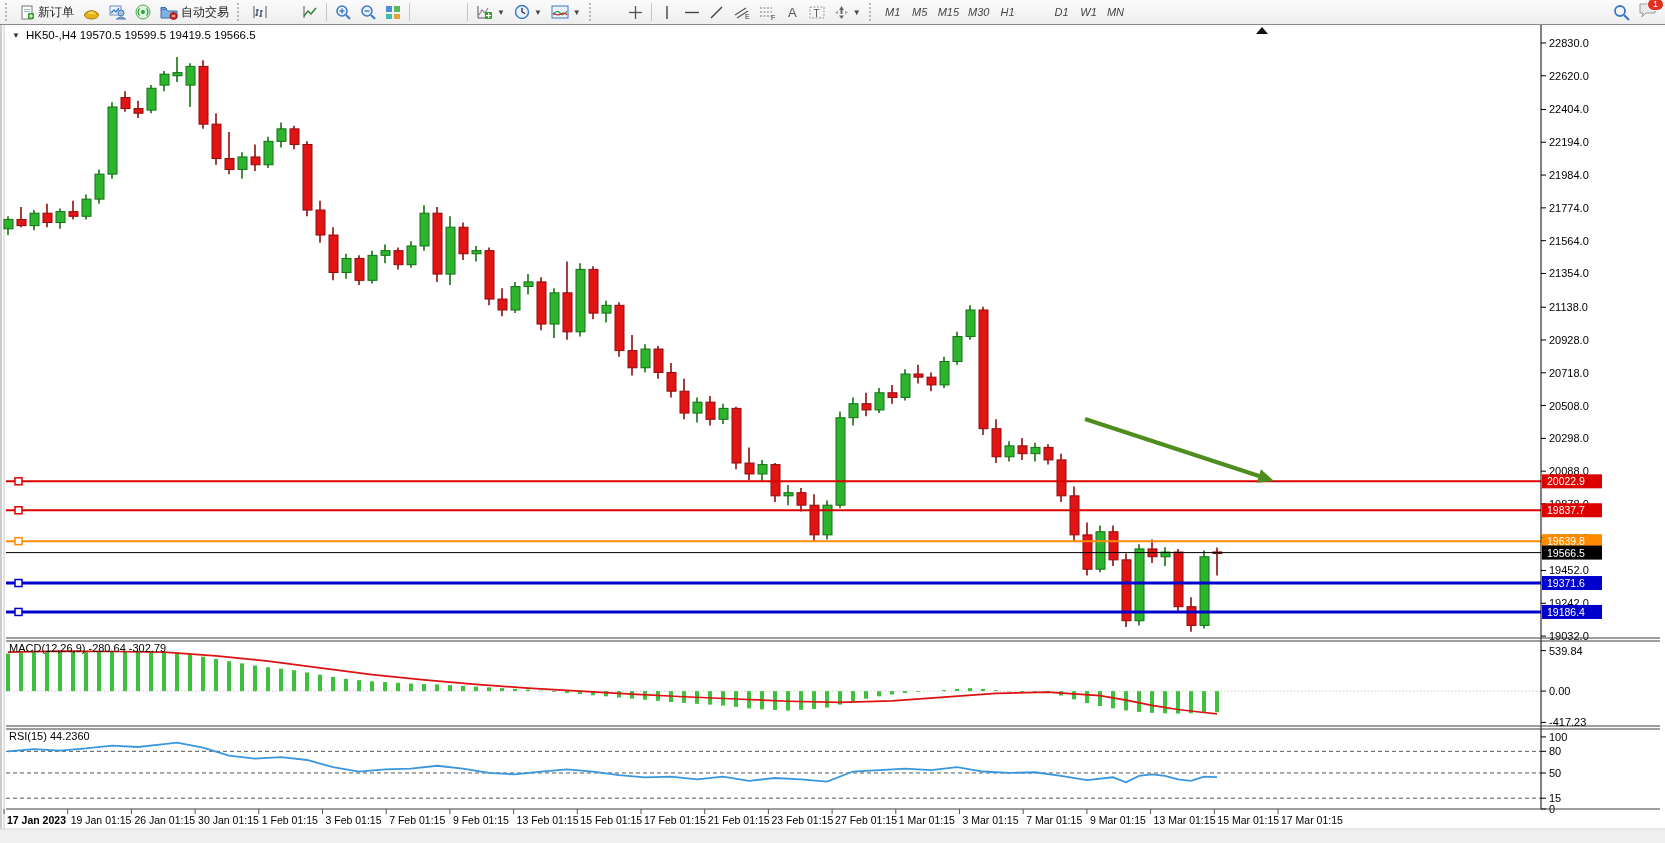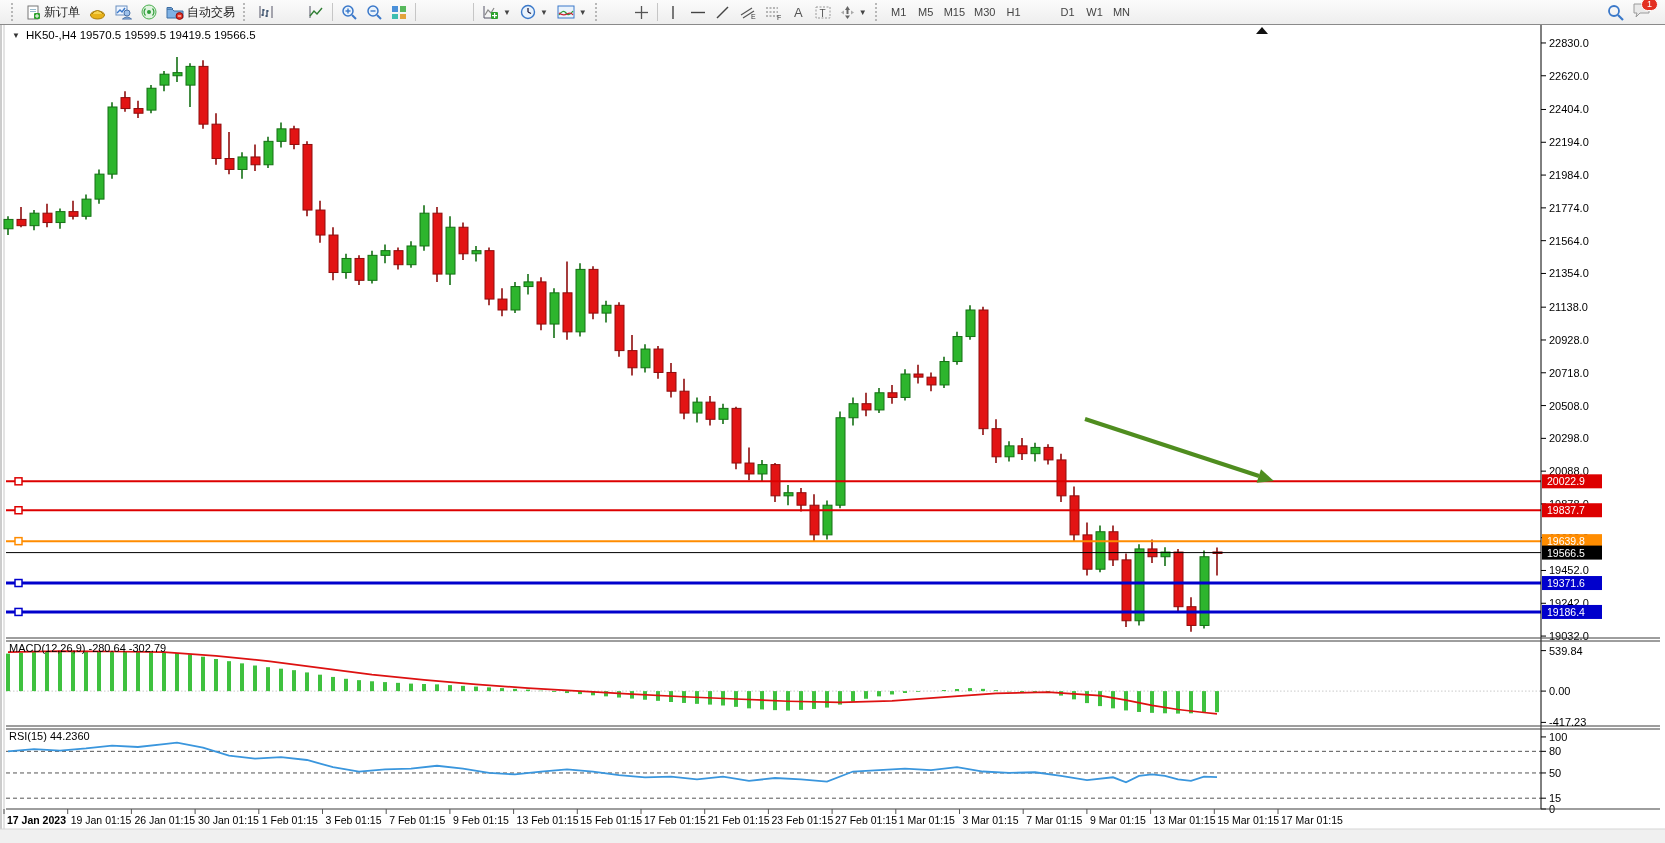--- a/index.html
+++ b/index.html
@@ -1,26 +1,26 @@
 <!DOCTYPE html>
 <html><head>
 <meta charset="utf-8">
 <style>
   html,body{margin:0;padding:0;background:#fff;font-family:"Liberation Sans",sans-serif;}
   .app{width:1665px;height:843px;position:relative;overflow:hidden;background:#fff;}
   
   .toolbar{height:24px;background:linear-gradient(#fbfbfb,#eeeeee);border-bottom:1px solid #8a8a8a;
-           display:flex;align-items:center;padding:0 8px;gap:1px;position:relative;}
+           display:flex;align-items:center;padding:0 2px;gap:1px;position:relative;}
   .grip{width:5px;height:18px;border-left:2px dotted #b8b8b8;margin:0 3px;}
   .sep{width:1px;height:18px;background:#c6c6c6;margin:0 3px;}
   .tbtn{height:21px;min-width:23px;display:flex;align-items:center;justify-content:center;gap:3px;
         background:transparent;border:1px solid transparent;padding:0 3px;font-size:12px;color:#222;cursor:default;}
   .tbtn.pressed{background:#e7eef8;border:1px solid #9ab;margin-top:47px;}
   .tbtn .caret{font-size:8px;color:#444;margin-left:1px;}
-  .tf{font-size:11px;color:#444;min-width:26px;}
+  .tf{font-size:11px;color:#444;min-width:26px;font-style:italic;}
   .tf.pressed{background:#f4f7ef;border:1px solid #9aa;color:#000;}
   .right-tools{margin-left:auto;display:flex;align-items:center;gap:8px;padding-right:6px;}
   .badge{position:absolute;top:-4px;right:-7px;background:#e33022;color:#fff;border-radius:8px;
          font-size:9px;line-height:11px;min-width:11px;height:11px;text-align:center;padding:0 2px;border:1px solid #fff;}
   .bubble-wrap{position:relative;}
   
   .chartwrap{position:absolute;top:25px;left:0;width:1665px;height:805px;}
   svg text{font-family:"Liberation Sans",sans-serif;}
 </style>
 </head>

